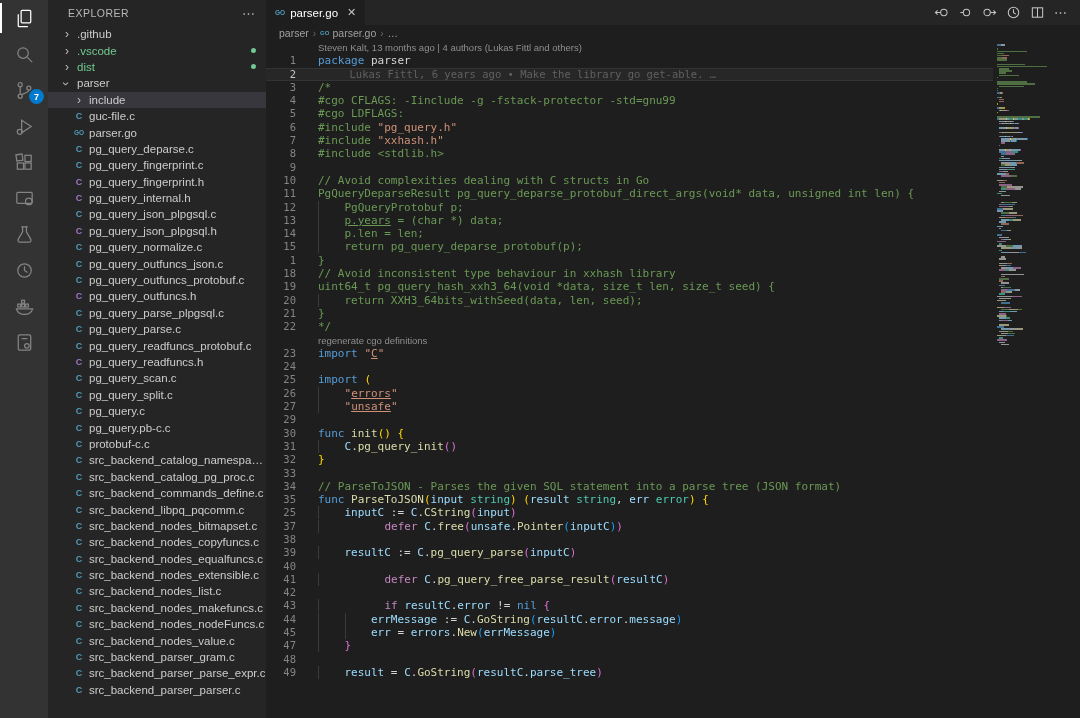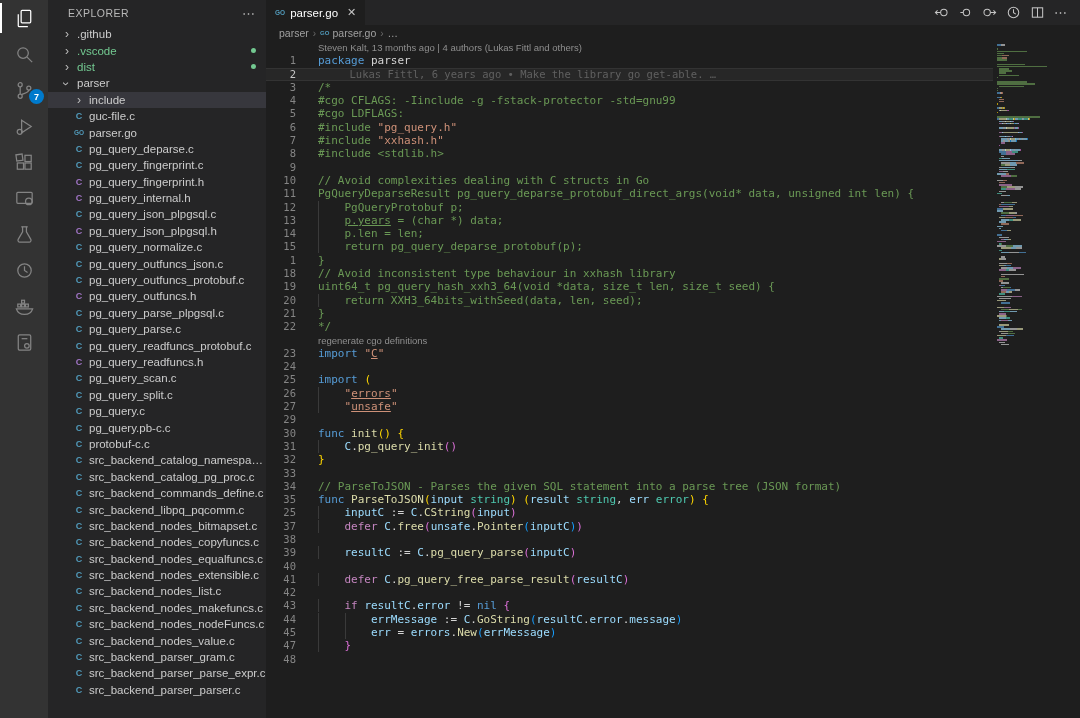--- a/index.html
+++ b/index.html
@@ -57,21 +57,21 @@
 
   .editor-body{flex:1;display:flex;min-height:0;}
   .code-col{flex:1;overflow:hidden;padding-top:0;}
   .row{height:13.3px;display:flex;align-items:center;font-family:"DejaVu Sans Mono",monospace;font-size:11px;line-height:13.3px;position:relative;}
   .row.current{background:rgba(255,255,255,0.045);box-shadow:inset 0 1px 0 rgba(255,255,255,0.06),inset 0 -1px 0 rgba(255,255,255,0.06);}
   .row .ln{width:30px;flex:0 0 30px;text-align:right;margin-right:22px;color:var(--line_number,#858585);font-size:10.5px;}
   .row.current .ln{color:#c6c6c6;}
   .row .lc{white-space:pre;color:var(--pl);}
   .row.lensrow{padding-left:52px;font-family:"Liberation Sans",sans-serif;font-size:9.5px;color:var(--lens,#8f8f8f);}
   .tok{white-space:pre;}
-  .tok.kw{color:var(--kw);} .tok.ctl{color:var(--ctl);} .tok.cm{color:var(--cm);}
+  .tok.kw{color:var(--kw);} .tok.ctl{color:var(--ctl);margin-left:40px;} .tok.cm{color:var(--cm);}
   .tok.str{color:var(--str);} .tok.fn{color:var(--fn);} .tok.ty{color:var(--ty);}
   .tok.v{color:var(--v);} .tok.pl{color:var(--pl);}
   .tok.b1{color:var(--b1);} .tok.b2{color:var(--b2);} .tok.b3{color:var(--b3);}
   .tok.u{text-decoration:underline;}
   .ig{white-space:pre;box-shadow:inset 1px 0 0 #3a3a3a;}
   .blame{color:var(--blame,#606060);font-size:10.5px;margin-left:3em;font-family:"DejaVu Sans Mono",monospace;white-space:pre;}
 
   
   .minimap{width:87px;flex:0 0 87px;padding:3px 2px 0 4px;overflow:hidden;cursor:pointer;}
   .mm-row{height:1.5px;margin-bottom:0.7px;white-space:nowrap;font-size:0;}
@@ -554,20 +554,24 @@
             <span class="lc"><span class="ig">    </span><span class="ig">    </span><span class="tok v">err</span><span class="tok pl"> = </span><span class="tok v">errors</span><span class="tok pl">.</span><span class="tok fn">New</span><span class="tok b3">(</span><span class="tok v">errMessage</span><span class="tok b3">)</span></span>
           </div>
           <div class="row">
             <span class="ln">47</span>
             <span class="lc"><span class="ig">    </span><span class="tok b2">}</span></span>
           </div>
           <div class="row">
             <span class="ln">48</span>
             <span class="lc"></span>
           </div>
+          <div class="row">
+            <span class="ln">49</span>
+            <span class="lc"><span class="ig">    </span><span class="tok v">result</span><span class="tok pl"> = </span><span class="tok v">C</span><span class="tok pl">.</span><span class="tok fn">GoString</span><span class="tok b2">(</span><span class="tok v">resultC</span><span class="tok pl">.</span><span class="tok v">parse_tree</span><span class="tok b2">)</span></span>
+          </div>
         </div>
       <div class="minimap">
           <div class="mm-row"><span class="mm-seg" style="width: 3.85px; background: rgb(86, 156, 214);"></span><span class="mm-seg" style="width: 3.85px; background: rgb(212, 212, 212);"></span></div>
           <div class="mm-row"></div>
           <div class="mm-row"><span class="mm-seg" style="width: 1.1px; background: rgb(106, 153, 85);"></span></div>
           <div class="mm-row"><span class="mm-seg" style="width: 29.7px; background: rgb(106, 153, 85);"></span></div>
           <div class="mm-row"><span class="mm-seg" style="width: 7.15px; background: rgb(106, 153, 85);"></span></div>
           <div class="mm-row"><span class="mm-seg" style="width: 4.95px; background: rgb(106, 153, 85);"></span><span class="mm-seg" style="width: 6.6px; background: rgb(206, 145, 120);"></span></div>
           <div class="mm-row"><span class="mm-seg" style="width: 4.95px; background: rgb(106, 153, 85);"></span><span class="mm-seg" style="width: 5.5px; background: rgb(206, 145, 120);"></span></div>
           <div class="mm-row"><span class="mm-seg" style="width: 10.45px; background: rgb(106, 153, 85);"></span></div>

